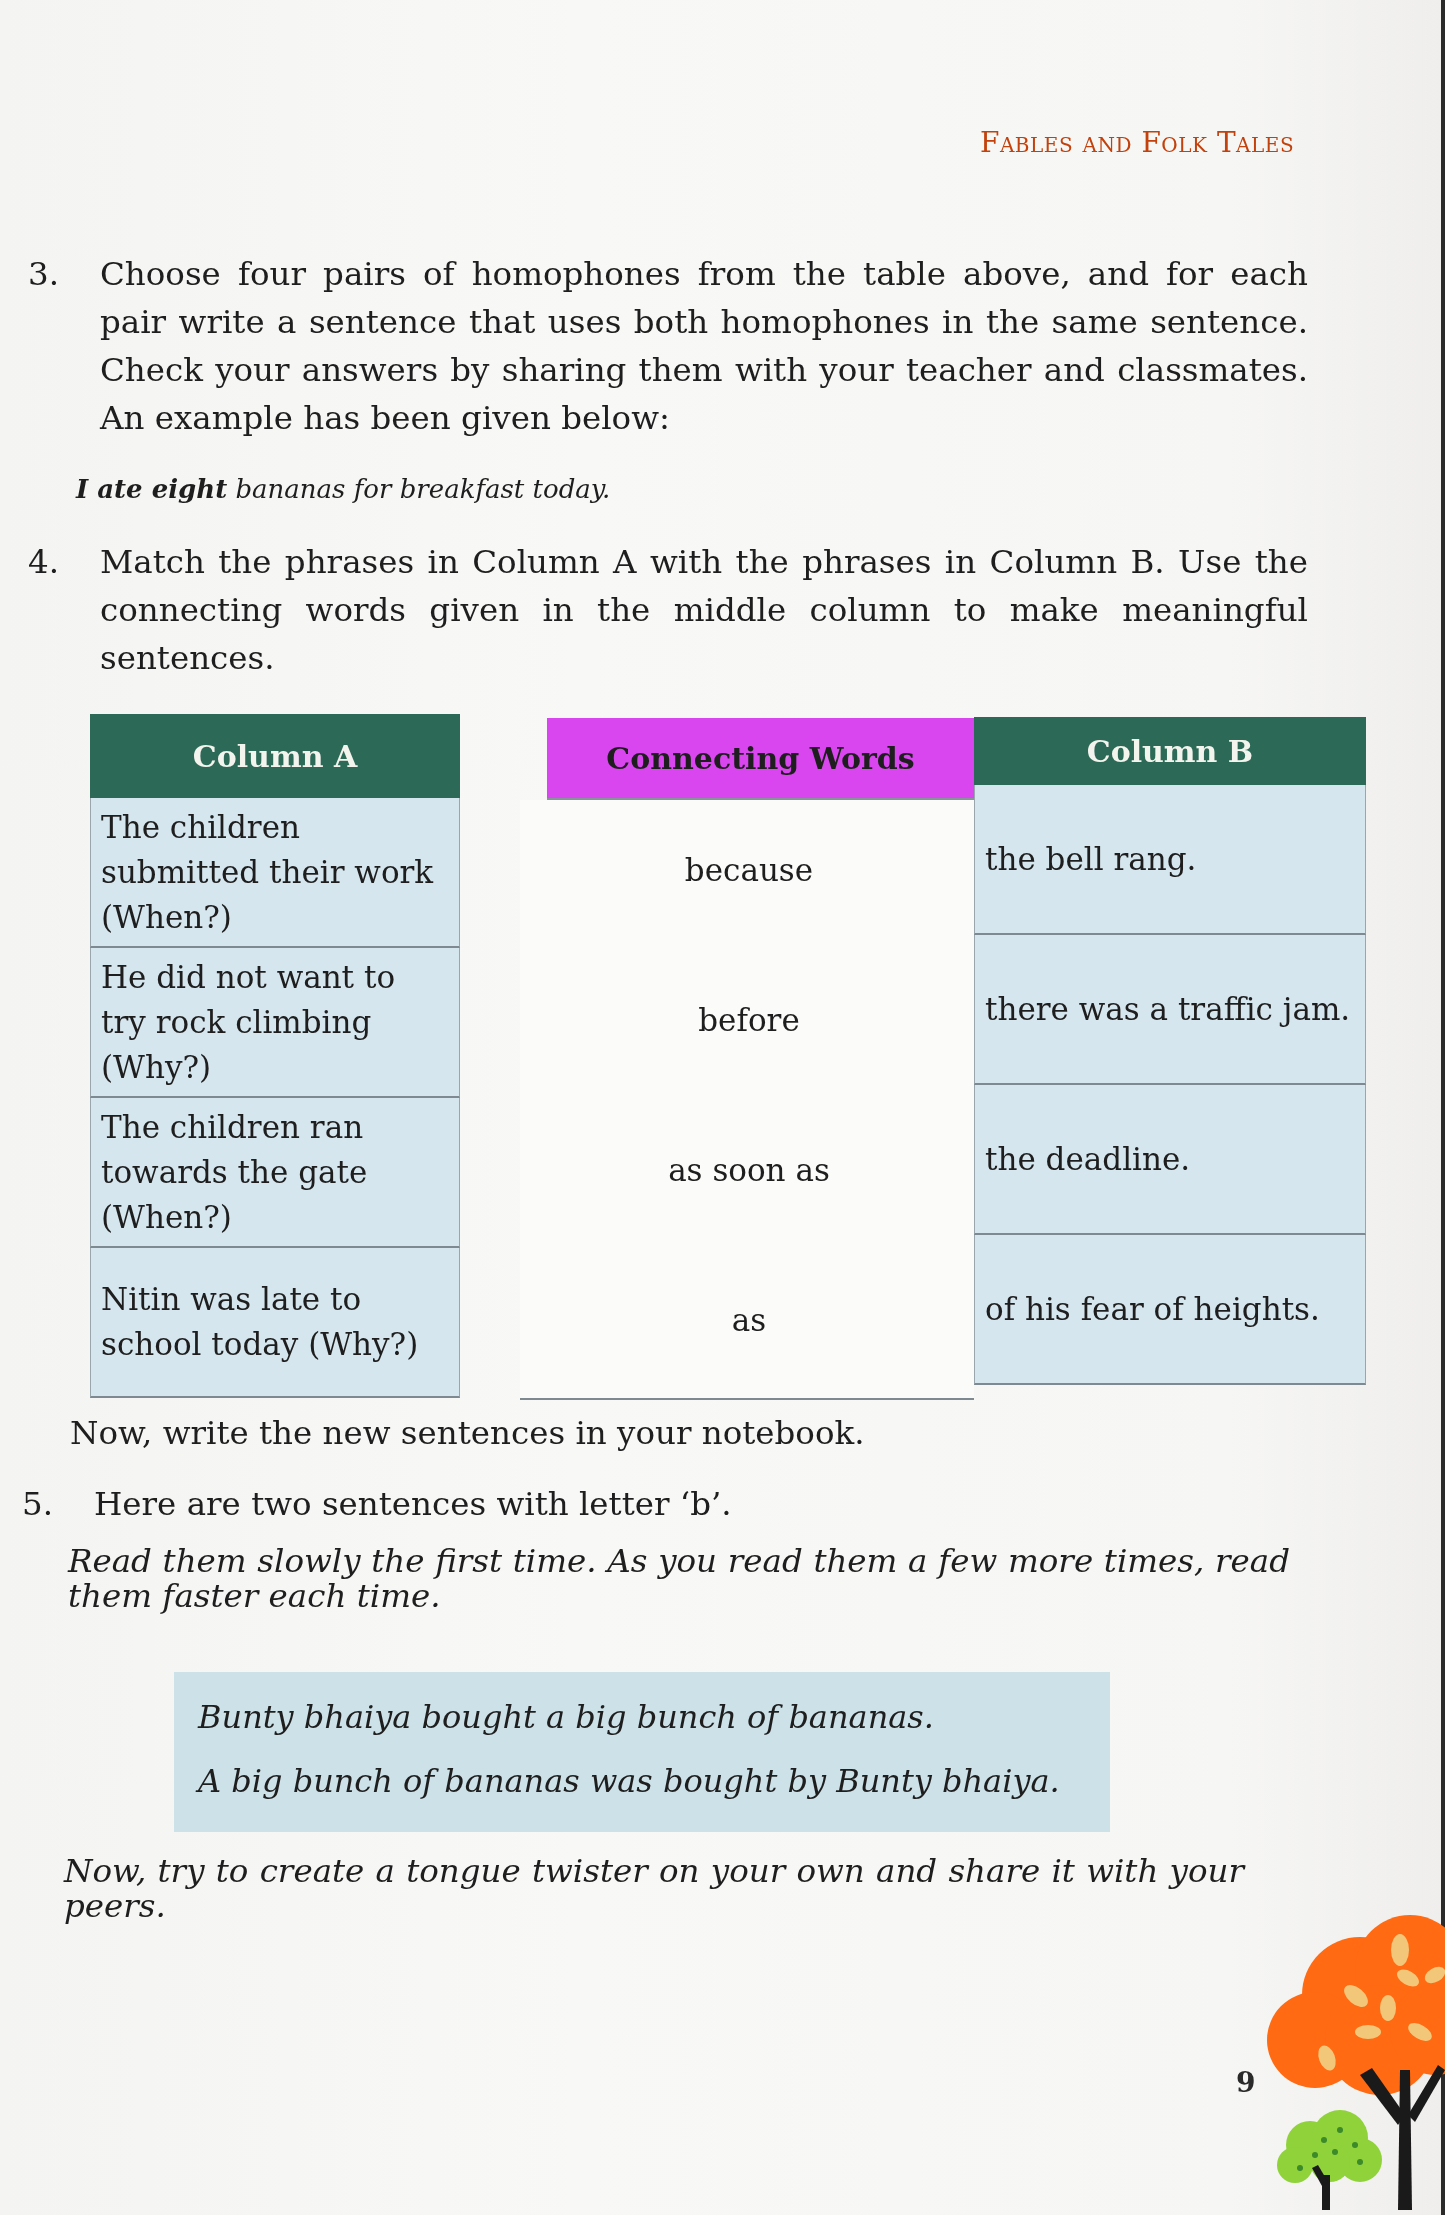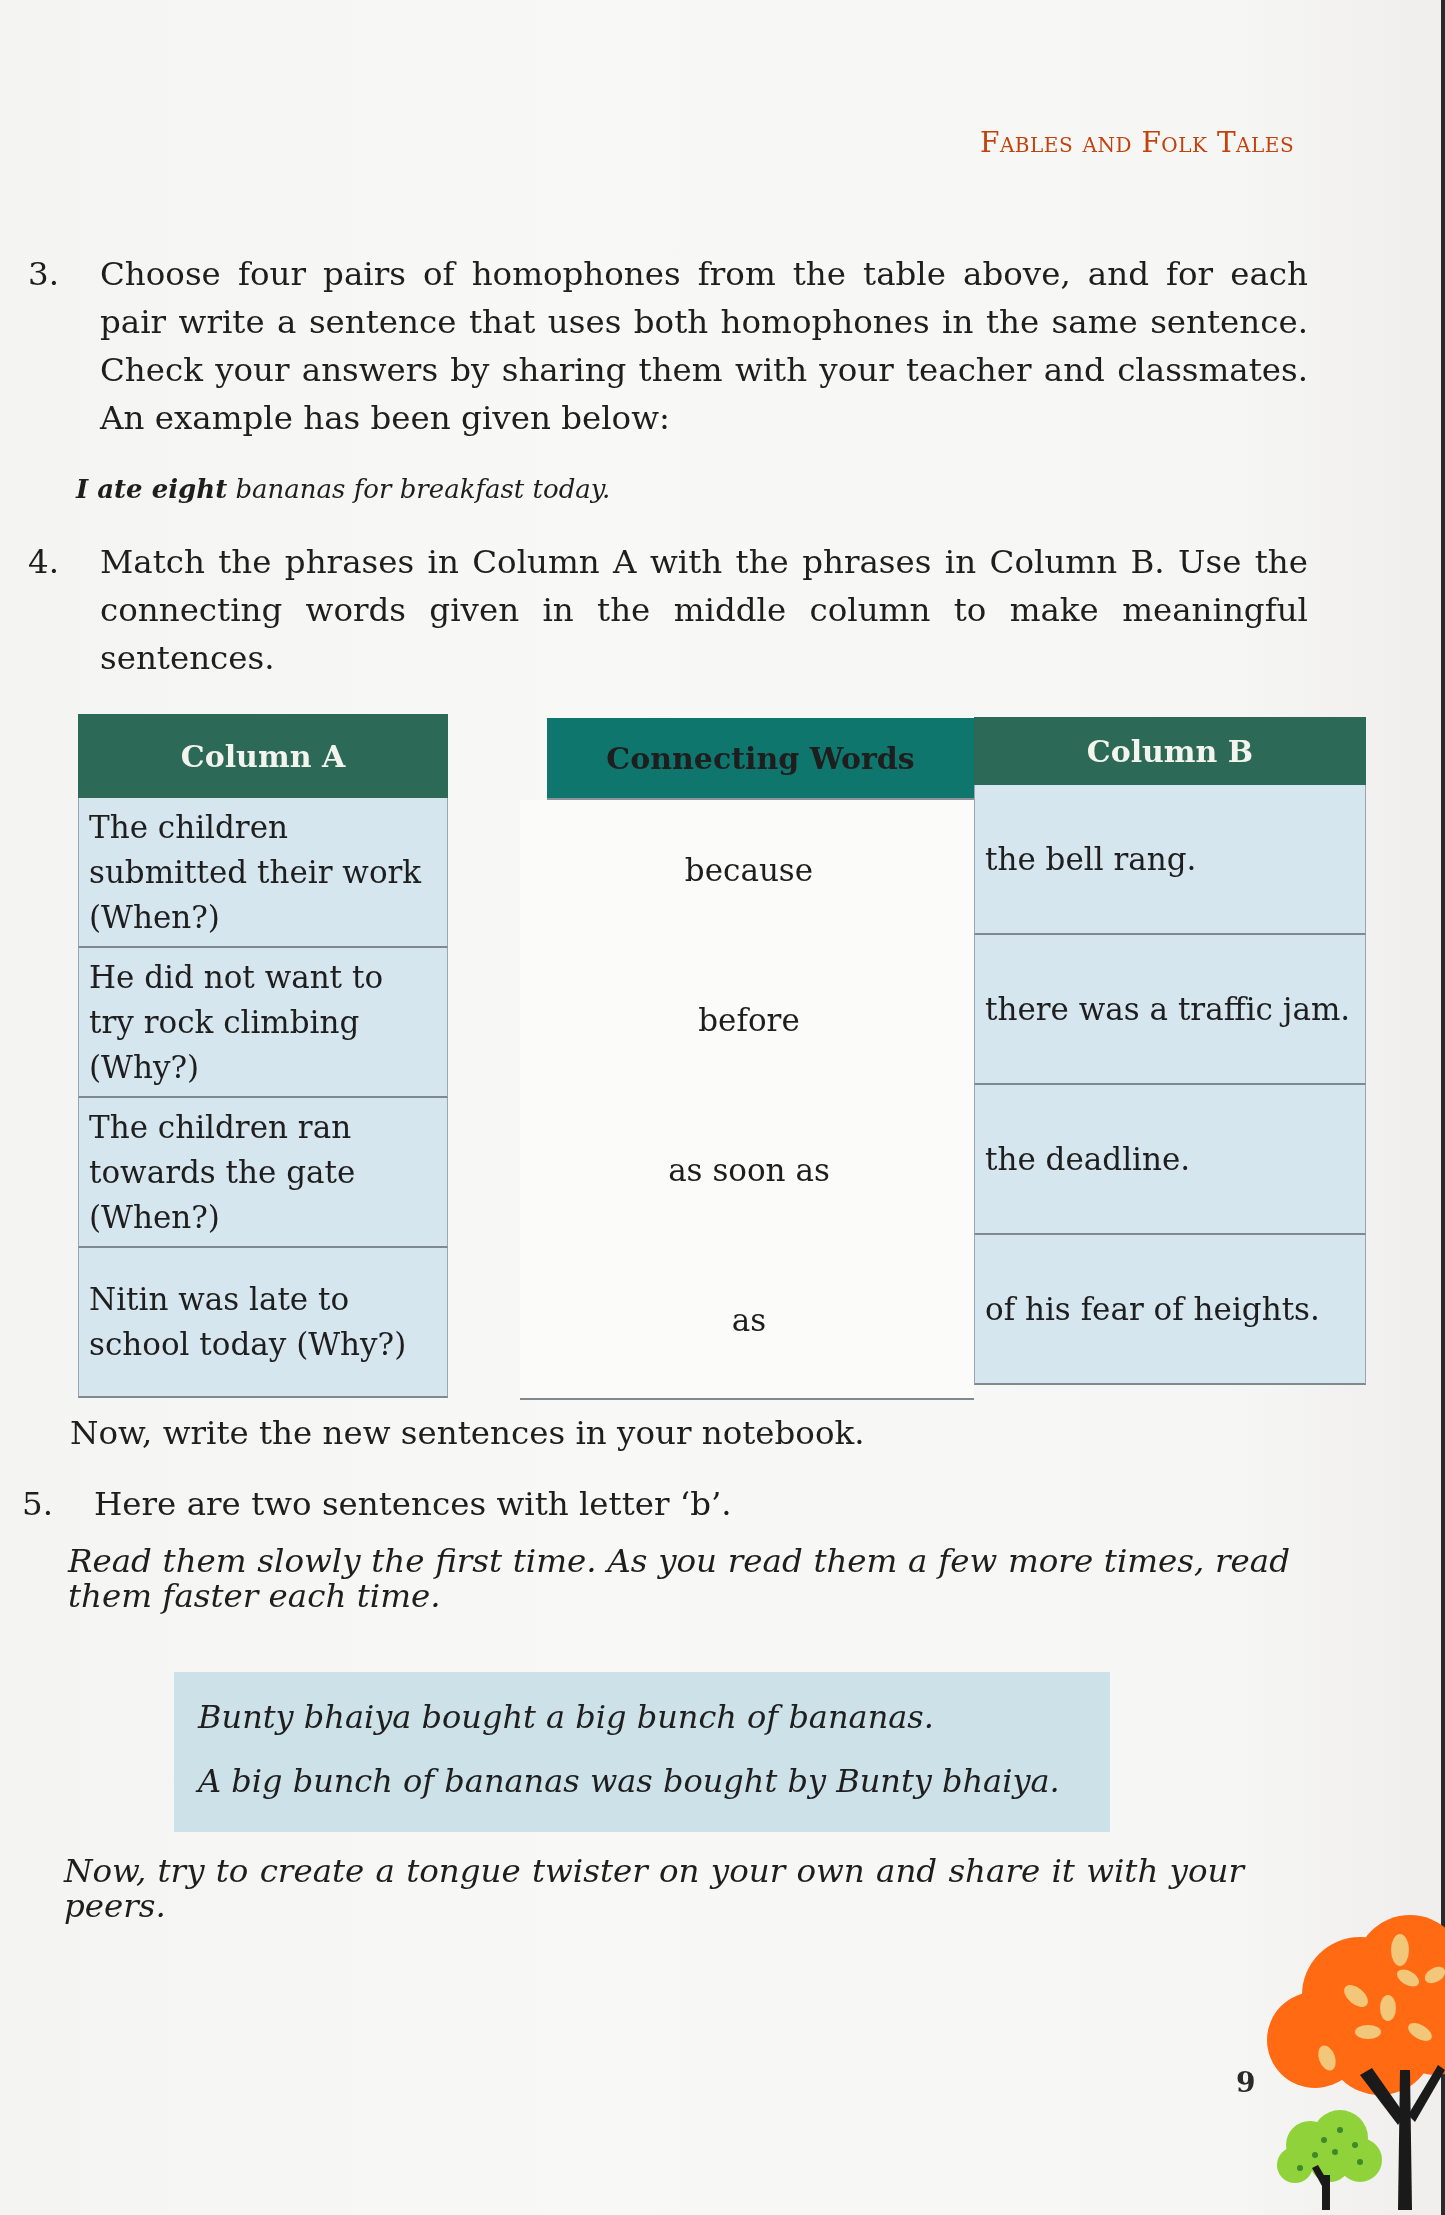--- a/index.html
+++ b/index.html
@@ -48,35 +48,35 @@
 
     
     .match-table {
       position: absolute;
       left: 78px; top: 714px;
       width: 1212px; height: 684px;
     }
     .col {
       position: absolute; top: 0; height: 684px;
     }
-    .col-a { left: 0; width: 370px; }
+    .col-a { left: 12px; width: 370px; }
     .col-c { left: 442px; width: 454px; }
     .col-b { left: 896px; width: 392px; }
     .hdr {
       height: 84px;
       display: flex; align-items: center; justify-content: center;
       font-size: 30px; font-weight: bold;
     }
     .col-a .hdr, .col-b .hdr {
       background: #2c6a57;
       color: #f4f4ee;
     }
     .col-b .hdr { height: 68px; margin-top: 3px; }
     .col-c .hdr {
-      background: #0f766e;
+      background: #d946ef;
       color: #1e1e1e;
       border-bottom: 2px solid #8a9399;
       margin-top: 4px;
       height: 82px;
       margin-left: 27px;
     }
     .cell {
       height: 150px;
       display: flex; align-items: center;
       font-size: 31px; line-height: 45px;

